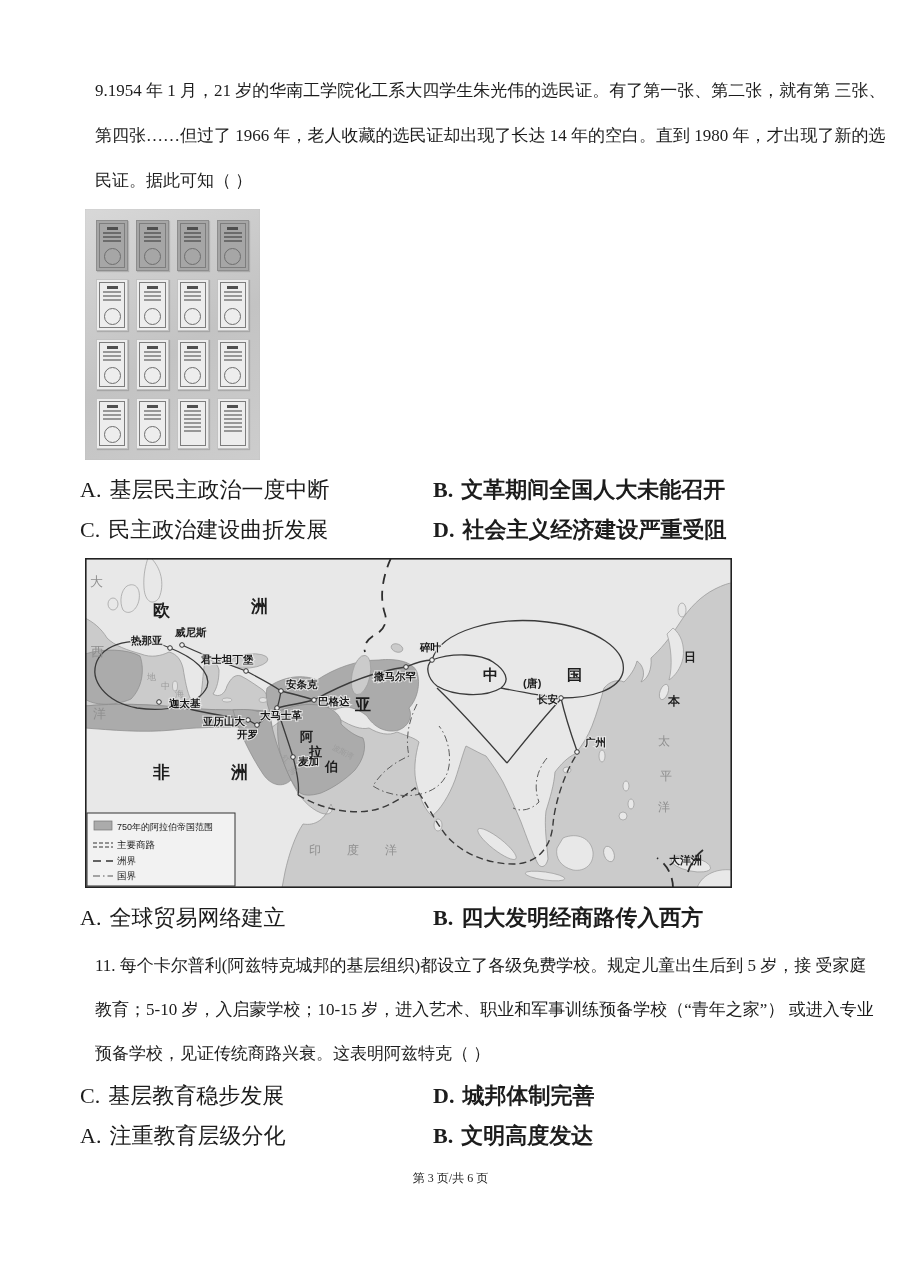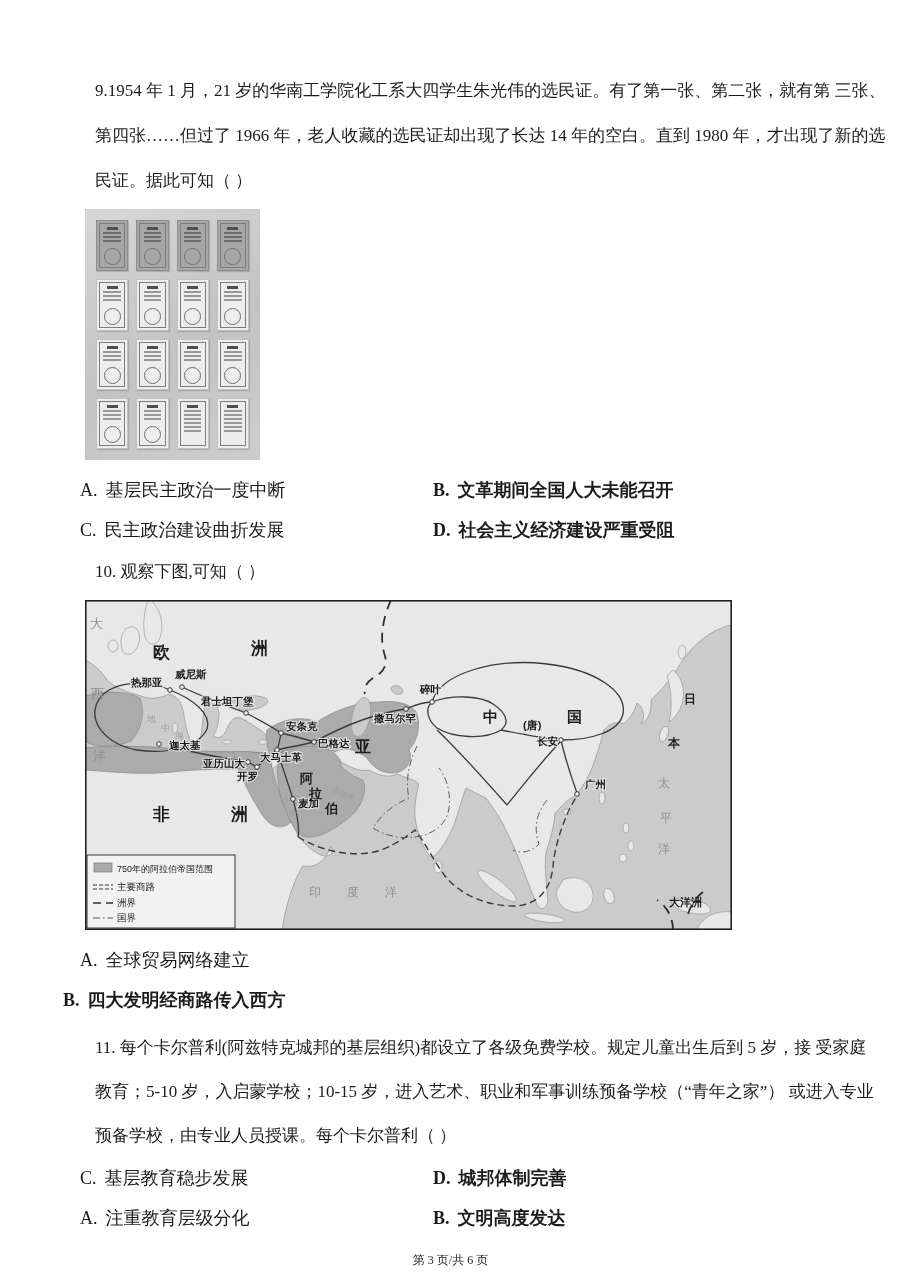--- a/index.html
+++ b/index.html
@@ -1,21 +1,21 @@
 <!DOCTYPE html>
 <html><head>
 <meta charset="utf-8">
 <style>
   html,body{margin:0;padding:0;background:#ffffff;}
   body{width:900px;height:1273px;overflow:hidden;
        font-family:"Liberation Serif","DejaVu Serif",serif;color:#1c1c1c;}
   .page{width:900px;height:1273px;box-sizing:border-box;padding:68px 62px 0 63px;position:relative;}
   .stem{font-size:17px;line-height:45px;white-space:nowrap;margin-left:32px;}
   .stem3{line-height:44px;}
-  .opt-row{display:flex;font-size:18px;line-height:40px;white-space:nowrap;}
+  .opt-row{display:flex;font-size:22px;line-height:40px;white-space:nowrap;}
   .opt-left{width:370px;padding-left:17px;box-sizing:border-box;}
   .opt-right{flex:1;font-weight:bold;}
   .opt-label{margin-right:8px;}
 
   
   .cert-photo{width:175px;height:251px;margin:6px 0 10px 22px;
     background:linear-gradient(150deg,#d8d8d8,#c3c3c3 55%,#cdcdcd);
     display:grid;grid-template-columns:repeat(4,1fr);grid-template-rows:repeat(4,1fr);
     gap:8px;padding:11px;box-sizing:border-box;box-shadow:0 0 1px #aaa inset;}
   .cert{background:#ededed;border:1px solid #c2c2c2;box-shadow:1px 1px 1px rgba(0,0,0,.15);padding:2px;box-sizing:border-box;}
@@ -199,23 +199,20 @@
 
   <div class="opt-row">
     <div class="opt-left"><span class="opt-label">A.</span><span>基层民主政治一度中断</span></div>
     <div class="opt-right"><span class="opt-label">B.</span><span>文革期间全国人大未能召开</span></div>
   </div>
   <div class="opt-row">
     <div class="opt-left"><span class="opt-label">C.</span><span>民主政治建设曲折发展</span></div>
     <div class="opt-right"><span class="opt-label">D.</span><span>社会主义经济建设严重受阻</span></div>
   </div>
 
-  <div class="stem" style="line-height:40px;margin-top:2px;">
-    <div>10. 观察下图,可知（    ）</div>
-  </div>
 
   <div class="map-wrap">
   <svg viewBox="0 0 647 330" width="647" height="330">
 
     <rect x="0" y="0" width="647" height="330" fill="#cbcbcb"></rect>
 
     <path fill="#e8e8e8" stroke="#9b9b9b" stroke-width="0.8" d="M0,60 C8,64 16,70 22,80 C30,88 42,92 56,96 C66,100 76,98 84,94
          C92,96 96,102 98,110 C100,122 102,134 106,142 C110,146 114,144 116,136
          C118,124 118,112 120,104 C126,100 132,104 134,112 C134,122 132,130 128,136
          C134,140 140,136 142,128 C146,120 150,116 156,118 C164,122 172,128 178,132
@@ -400,29 +397,29 @@
       <text x="32" y="272" font-size="9" fill="#1a1a1a" class="map-region">750年的阿拉伯帝国范围</text>
       <text x="32" y="290" font-size="9.5" fill="#1a1a1a" class="map-region">主要商路</text>
       <text x="32" y="306" font-size="9.5" fill="#1a1a1a" class="map-region">洲界</text>
       <text x="32" y="321" font-size="9.5" fill="#1a1a1a" class="map-region">国界</text>
     </g>
 
     <rect x="0.8" y="0.8" width="645.4" height="328.4" fill="none" stroke="#222" stroke-width="1.6"></rect>
   </svg>
   </div>
 
-  <div class="opt-row" style="margin-top:10px;flex-direction:column;">
+  <div class="opt-row" style="margin-top:10px;">
     <div class="opt-left"><span class="opt-label">A.</span><span>全球贸易网络建立</span></div>
     <div class="opt-right"><span class="opt-label">B.</span><span>四大发明经商路传入西方</span></div>
   </div>
 
   <div class="stem stem3" style="margin-top:6px;">
     <div>11. 每个卡尔普利(阿兹特克城邦的基层组织)都设立了各级免费学校。规定儿童出生后到 5 岁，接 受家庭</div>
     <div>教育；5-10 岁，入启蒙学校；10-15 岁，进入艺术、职业和军事训练预备学校（“青年之家”） 或进入专业</div>
-    <div>预备学校，由专业人员授课。每个卡尔普利（    ）</div>
+    <div>预备学校，见证传统商路兴衰。这表明阿兹特克（    ）</div>
   </div>
 
   <div class="opt-row">
     <div class="opt-left"><span class="opt-label">C.</span><span>基层教育稳步发展</span></div>
     <div class="opt-right"><span class="opt-label">D.</span><span>城邦体制完善</span></div>
   </div>
   <div class="opt-row">
     <div class="opt-left"><span class="opt-label">A.</span><span>注重教育层级分化</span></div>
     <div class="opt-right"><span class="opt-label">B.</span><span>文明高度发达</span></div>
   </div>

